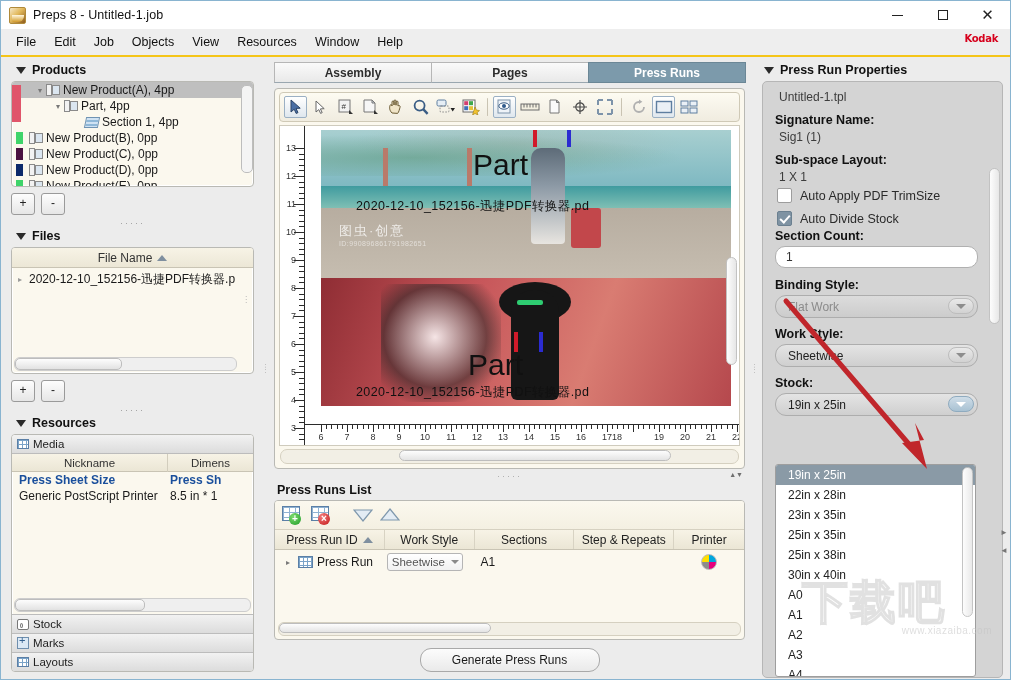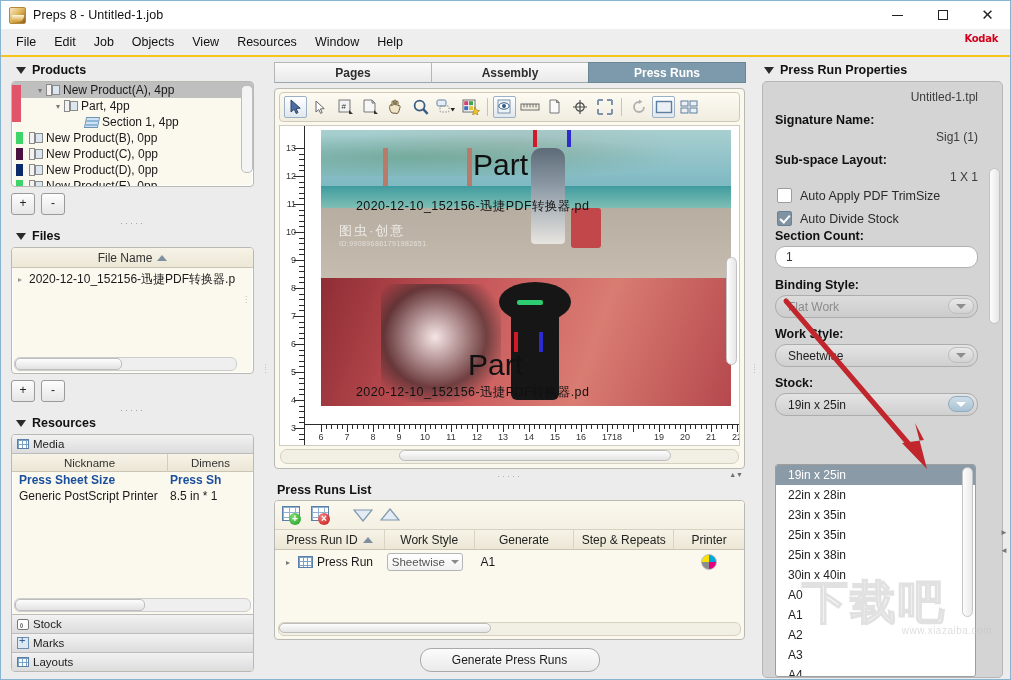--- a/index.html
+++ b/index.html
@@ -214,21 +214,21 @@
   .gen-row{display:flex;justify-content:center;margin-top:8px;}
   .gen-btn{width:178px;height:22px;border:1px solid #a9a9a9;border-radius:11px;
      background:linear-gradient(180deg,#fcfcfc,#eaeaea);display:flex;align-items:center;justify-content:center;
      font-size:12px;color:#1a1a1a;cursor:default;}
 
   
   .right{width:251px;flex:0 0 251px;display:flex;flex-direction:column;padding:0 4px 0 0;box-sizing:border-box;}
   .prop-box{flex:1;margin:0 2px 0 4px;border:1px solid #b6b6b6;border-radius:5px;background:#d4d4d4;
      position:relative;overflow:hidden;}
   .prop-inner{position:absolute;left:0;top:0;right:14px;bottom:0;padding:6px 10px 0 12px;box-sizing:border-box;}
-  .p-val{font-size:12px;color:#3c3c3c;margin:2px 0 9px 4px;text-align:right;}
+  .p-val{font-size:12px;color:#3c3c3c;margin:2px 0 9px 4px;}
   .p-lab{font-size:12.5px;font-weight:bold;color:#111;margin:0 0 3px;}
   .chk-row{display:flex;align-items:center;gap:8px;margin:3px 0 3px 2px;font-size:12.5px;color:#2b2b2b;}
   .chk{width:15px;height:15px;border:1px solid #9d9d9d;border-radius:2px;background:#fff;box-sizing:border-box;}
   .chk.on{background:#7f93a3;border-color:#6b8090;position:relative;}
   .chk.on:after{content:"";position:absolute;left:4px;top:1px;width:4px;height:8px;border:solid #fff;
      border-width:0 2px 2px 0;transform:rotate(42deg);}
   .tfield{height:20px;border:1px solid #b0b0b0;border-radius:10px;background:#fff;
      display:flex;align-items:center;padding:0 10px;font-size:12px;color:#333;margin:3px 0 10px;}
   .combo{height:21px;border:1px solid #adadad;border-radius:11px;position:relative;
      display:flex;align-items:center;padding:0 32px 0 12px;font-size:12px;color:#222;margin:3px 0 9px;
@@ -425,22 +425,22 @@
       </div>
     </div>
 
     <div class="vsplit">
         <span class="d">····</span>
       </div>
 
     <div class="center">
 
       <div class="tabs">
+        <div class="tab">Assembly</div>
         <div class="tab">Pages</div>
-        <div class="tab">Assembly</div>
         <div class="tab active">Press Runs</div>
       </div>
 
       <div class="canvas-box">
 
         <div class="ctoolbar">
           <div class="tb on">
             <svg width="14" height="16" viewBox="0 0 14 16">
                 <path d="M2 1 L2 13 L5.2 10.2 L7.2 14.5 L9 13.6 L7 9.4 L11.2 9.2 Z" fill="#4a6fa5" stroke="#2d4566" stroke-width="1"></path>
               </svg>
@@ -797,21 +797,21 @@
               <path d="M10 1 L19 12 H1 Z" fill="#e3ecf4" stroke="#7f98ad" stroke-width="1.2"></path>
             </svg>
         </div>
 
         <div class="prl-head">
           <div class="c" style="width:110px">
             <span>Press Run ID</span>
             <span class="up-tri"></span>
           </div>
           <div class="c" style="width:90px">Work Style</div>
-          <div class="c" style="width:100px">Generate</div>
+          <div class="c" style="width:100px">Sections</div>
           <div class="c" style="width:100px">Step &amp; Repeats</div>
           <div class="c" style="width:70px;border-right:none">Printer</div>
         </div>
 
         <div class="prl-row">
           <div class="c" style="width:110px;padding-left:7px;gap:4px">
             <span class="exp">▸</span>
             <span class="grid-ic" style="width:15px;height:12px"></span>
             <span>Press Run</span>
           </div>

